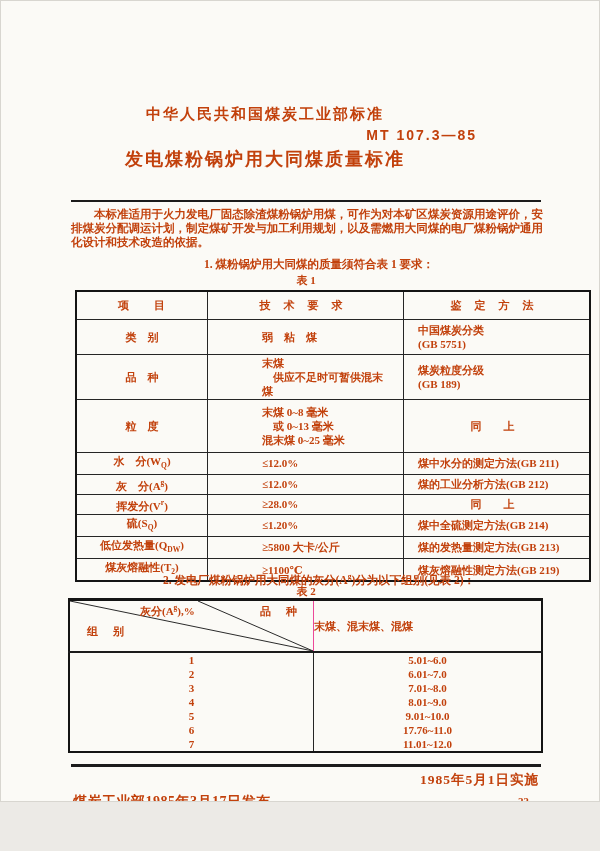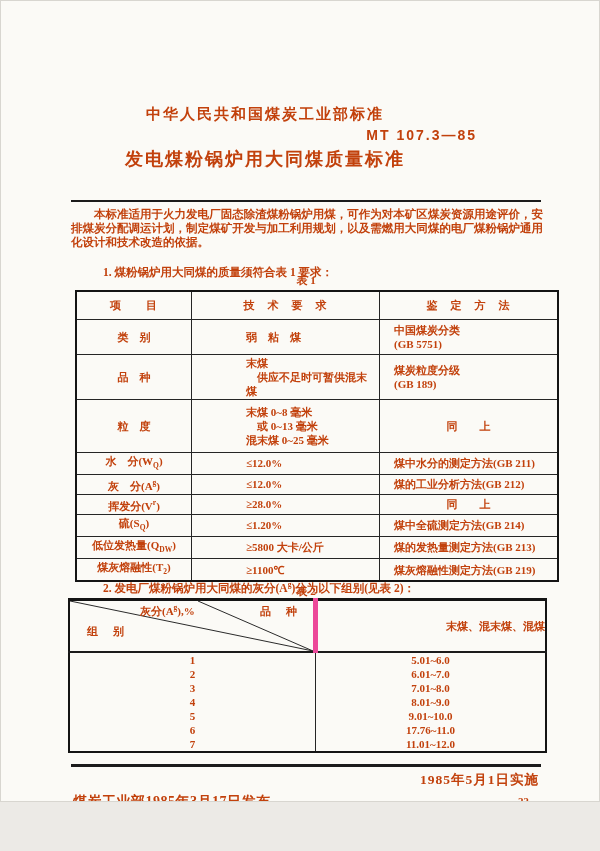--- a/index.html
+++ b/index.html
@@ -11,47 +11,47 @@
   }
   .org-title{position:absolute;top:104px;left:76px;width:376px;text-align:center;
     font-size:15px;letter-spacing:2px;}
   .std-no{position:absolute;top:126px;right:122px;font-size:14px;letter-spacing:2px;
     font-family:"Liberation Sans","DejaVu Sans",sans-serif;}
   .doc-title{position:absolute;top:146px;left:76px;width:376px;text-align:center;
     font-size:18px;letter-spacing:2px;}
   .rule-top{position:absolute;top:199px;left:70px;width:470px;height:2px;background:#1b1b1b;}
   .intro{position:absolute;top:206px;left:70px;width:472px;margin:0;
     font-size:11.5px;line-height:14px;text-align:justify;text-indent:2em;}
-  .clause{position:absolute;left:70px;width:472px;margin:8px;font-size:11.5px;line-height:16px;
-    padding-left:24px;box-sizing:border-box;}
+  .clause{position:absolute;left:70px;width:472px;margin:0;font-size:11.5px;line-height:16px;
+    padding-left:24px;box-sizing:border-box;text-align:center;}
   .clause-1{top:255px;}
   .clause-2{top:568px;}
   .tcap{position:absolute;left:70px;width:470px;text-align:center;font-size:11px;margin:0;}
   .t1cap{top:272px;}
   .t2cap{top:583px;}
   table{border-collapse:collapse;table-layout:fixed;}
   .t1{position:absolute;top:289px;left:74px;width:460px;border:2px solid #141414;}
   .t1 th,.t1 td{border:1px solid #252525;font-size:11px;font-weight:bold;
-    padding:1px 3px;vertical-align:middle;white-space:pre-line;line-height:14px;font-family:Liberation Serif, serif;}
+    padding:1px 11px;vertical-align:middle;white-space:pre-line;line-height:14px;}
   .t1 th{text-align:center;letter-spacing:1px;}
   .t1 .c-item{text-align:center;width:108px;}
   .t1 .c-req{width:181px;text-align:left;padding-left:54px;}
   .t1 .c-met{width:171px;text-align:left;padding-left:14px;margin-top:39px;}
   .t1 .c-met.center{text-align:center;padding-left:3px;}
   .t1 tr.h-head{height:28px;} .t1 tr.h-r0{height:35px;} .t1 tr.h-r1{height:42px;}
   .t1 tr.h-r2{height:53px;} .t1 tr.h-s{height:20px;}
   .t2{position:absolute;top:597px;left:67px;width:470px;border:2px solid #141414;border-top-width:3px;}
   .t2 .hd td{border-bottom:2px solid #1b1b1b;height:50px;padding:0;font-size:11px;font-weight:bold;}
   .t2 .corner{width:243px;position:relative;}
   .t2 .corner svg{position:absolute;left:0;top:0;width:100%;height:100%;display:block;}
   .t2 .lbl{position:absolute;line-height:12px;font-size:11px;white-space:nowrap;}
   .lbl-ash{top:1px;left:70px;}
   .lbl-variety{top:4px;right:14px;letter-spacing:2px;}
   .lbl-group{top:24px;left:17px;letter-spacing:2px;}
-  .t2 .colhead{width:227px;text-align:right;border-left:5px solid #ec4899;}
+  .t2 .colhead{width:227px;text-align:left;border-left:1px solid #ec4899;}
   .t2 .bd td{border-left:none;font-size:11px;font-weight:bold;height:14px;padding:0;
     text-align:center;line-height:14px;}
   .t2 .bd td.range{border-left:1px solid #252525;}
   .rule-bottom{position:absolute;top:763px;left:70px;width:470px;height:2.5px;background:#1b1b1b;}
   .footer-left{position:absolute;top:792px;left:72px;font-size:14px;letter-spacing:0.5px;}
   .footer-right{position:absolute;top:770px;right:60px;font-size:13.5px;letter-spacing:1px;}
   .pageno{position:absolute;top:794px;right:70px;font-size:11px;}
   sub,sup{font-size:7.5px;}
 </style>
 </head>

